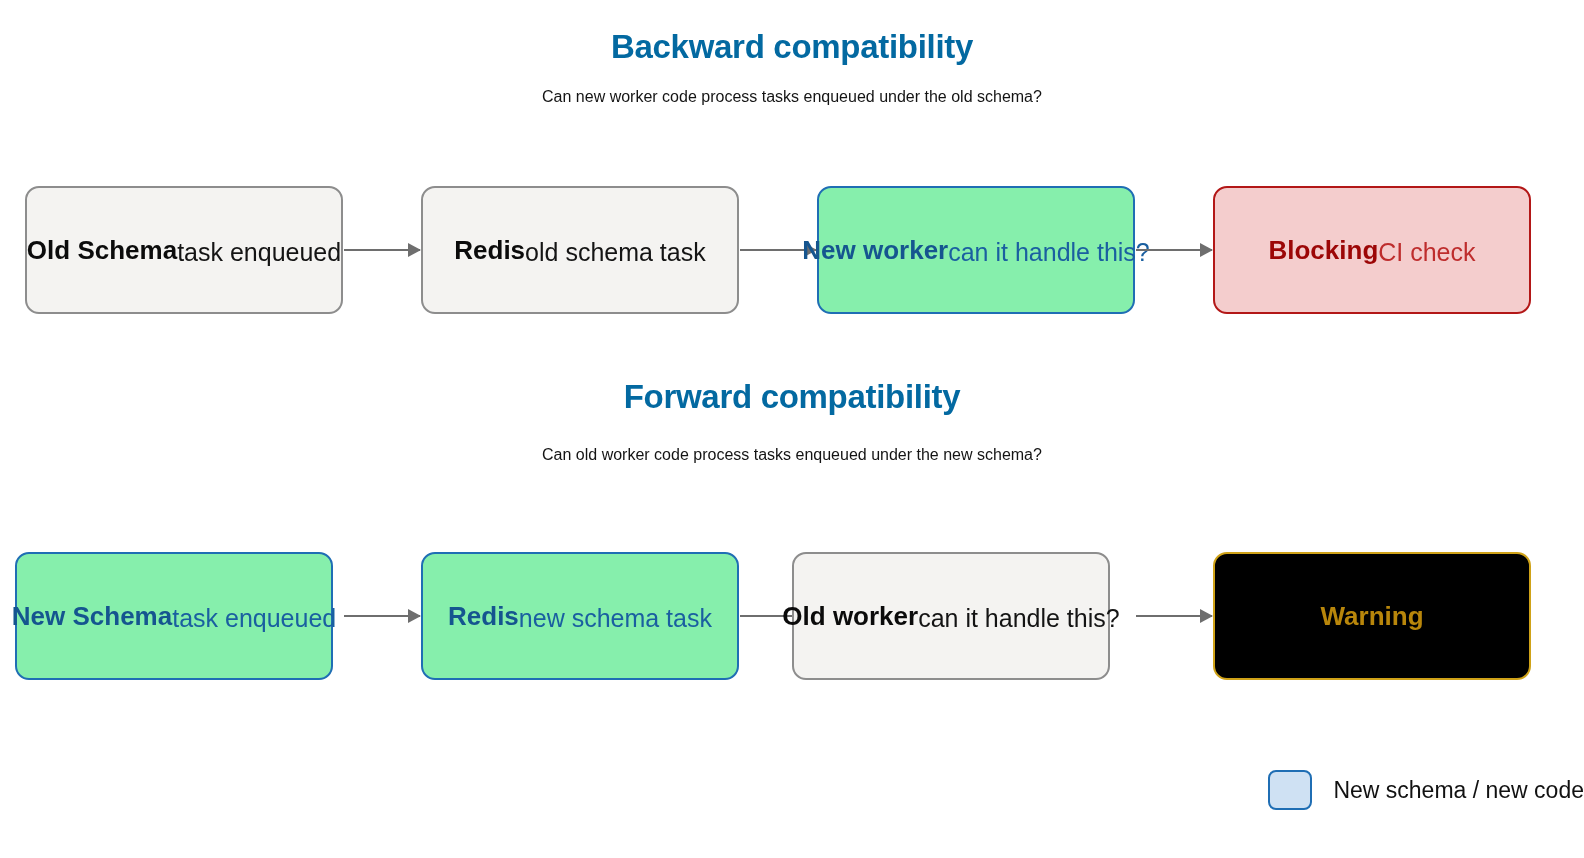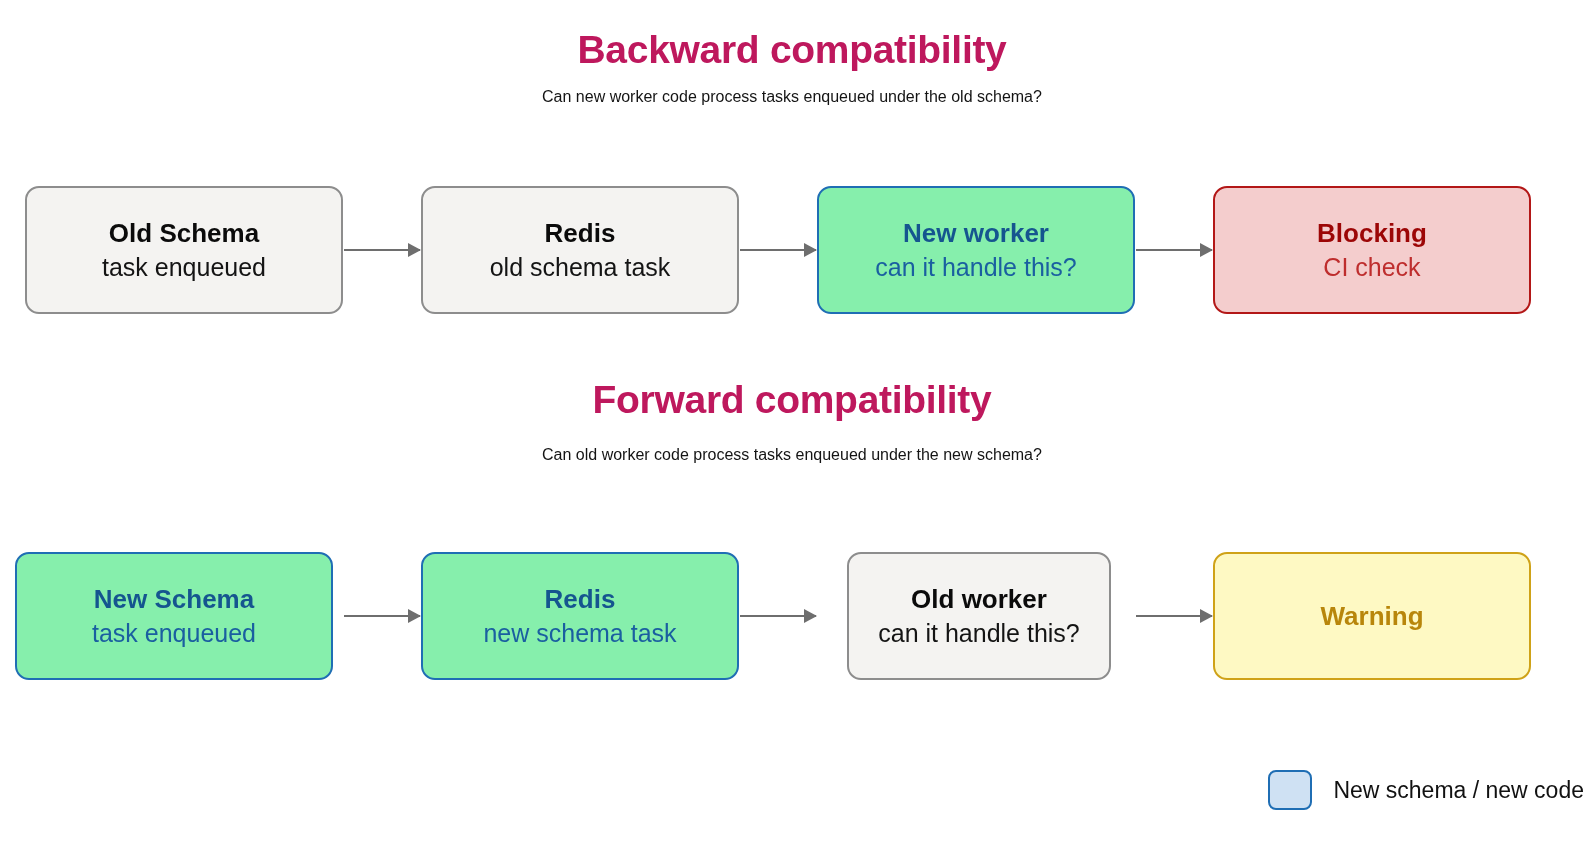--- a/index.html
+++ b/index.html
@@ -21,24 +21,24 @@
     width: 1584px;
     height: 858px;
   }
 
   
   .section-title {
     position: absolute;
     left: 0;
     width: 1584px;
     text-align: center;
-    font-size: 39px;
+    font-size: 33px;
     font-weight: bold;
     letter-spacing: -0.3px;
-    color: #be185d;
+    color: #0369a1;
     white-space: nowrap;
   }
   .section-subtitle {
     position: absolute;
     left: 0;
     width: 1584px;
     text-align: center;
     font-size: 16px;
     font-weight: normal;
     color: #141414;
@@ -54,21 +54,21 @@
   }
   .node {
     position: absolute;
     top: 0;
     height: 128px;
     box-sizing: border-box;
     border-radius: 14px;
     border: 2px solid #f97316;
     background: #f4f3f1;
     display: flex;
-    flex-direction: column;
+    flex-direction: row;
     align-items: center;
     justify-content: center;
     text-align: center;
     line-height: 1.16;
   }
   .node .node-title {
     font-size: 26px;
     font-weight: bold;
     color: #0b0b0b;
     white-space: nowrap;
@@ -92,21 +92,21 @@
   }
   .node.blue .node-title { color: #15558f; }
   .node.blue .node-sub   { color: #1a5fa0; }
   .node.red {
     background: #f4cdcd;
     border-color: #b31717;
   }
   .node.red .node-title { color: #9c0606; }
   .node.red .node-sub   { color: #be2d2d; }
   .node.yellow {
-    background: #fef9c3;
+    background: #000000;
     border-color: #cfa218;
   }
   .node.yellow .node-title { color: #b8860b; }
 
   
   .arrow {
     position: absolute;
     top: 63px;
     height: 2px;
     background: #6e6e6e;
@@ -211,21 +211,21 @@
 
     <div class="arrow" style="left:344px; width:76px;"></div>
 
     <div class="node blue" style="left:421px; width:318px;">
       <span class="node-title">Redis</span>
       <span class="node-sub">new schema task</span>
     </div>
 
     <div class="arrow" style="left:740px; width:76px;"></div>
 
-    <div class="node neutral" style="left:847px; width:264px;">
+    <div class="node neutral" style="left:792px; width:318px;">
       <span class="node-title">Old worker</span>
       <span class="node-sub">can it handle this?</span>
     </div>
 
     <div class="arrow" style="left:1136px; width:76px;"></div>
 
     <div class="node yellow single" style="left:1213px; width:318px;">
       <span class="node-title">Warning</span>
 
     </div>

